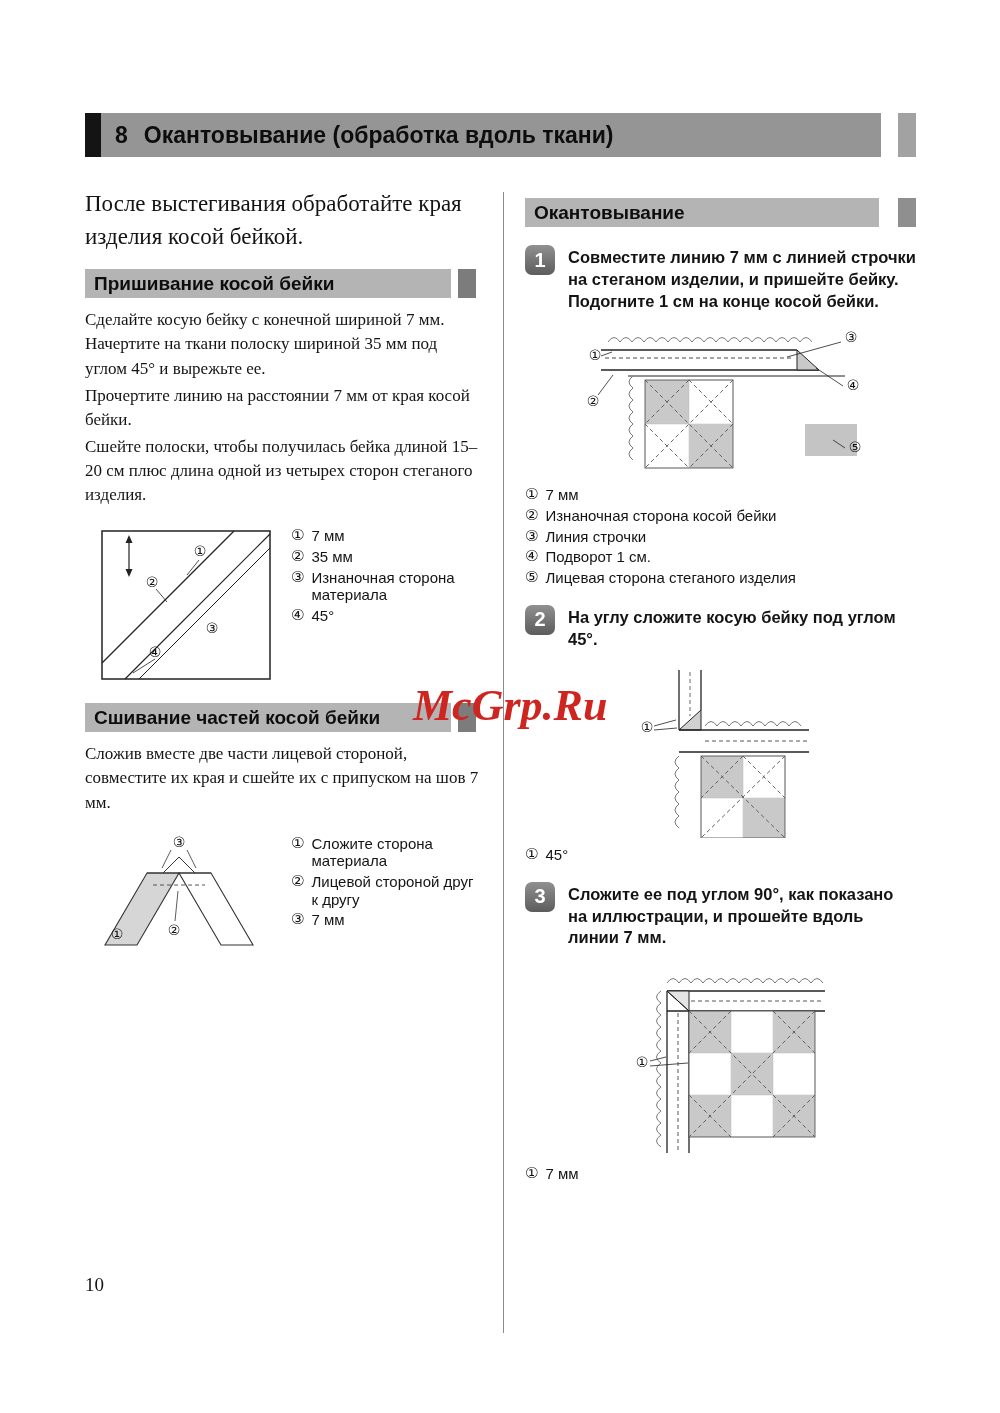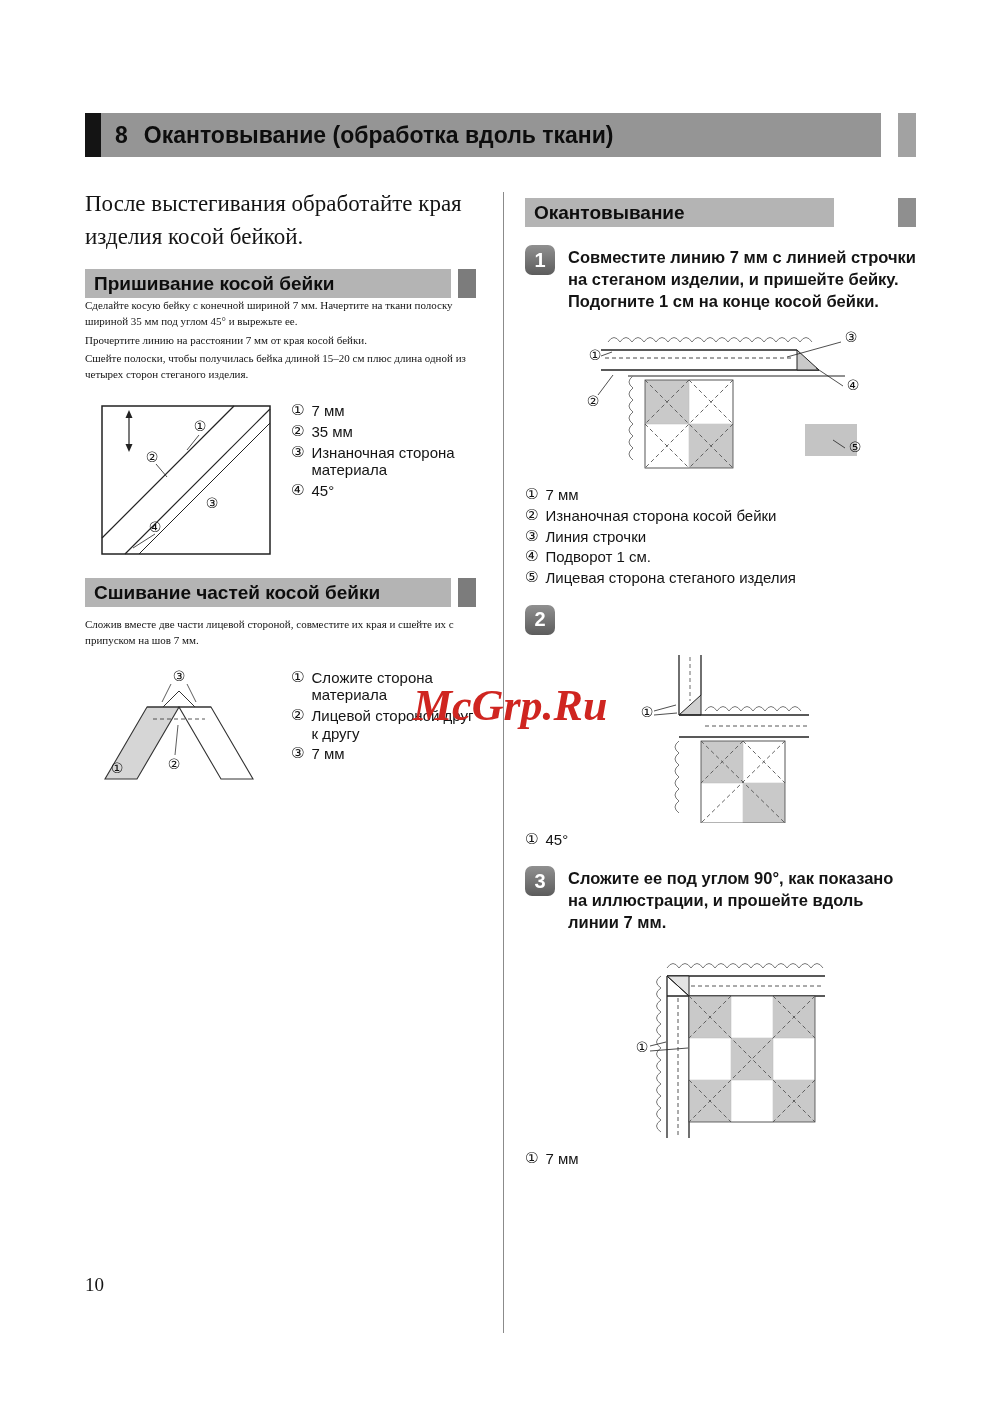--- a/index.html
+++ b/index.html
@@ -21,32 +21,32 @@
   .margin-tab { position:absolute; left:898px; width:18px; }
   .mt1 { top:113px; height:44px; background:#a2a2a2; }
   .mt2 { top:198px; height:29px; background:#8f8f8f; }
 
   .divider { position:absolute; left:503px; top:192px; width:1px; height:1141px; background:#8b8b8b; }
 
   .col-left  { position:absolute; left:85px;  top:188px; width:398px; }
   .col-right { position:absolute; left:525px; top:198px; width:392px; }
 
   .body-text { font-size:23px; line-height:1.42; }
-  .para { font-size:11px; line-height:1.42; margin-bottom:3px; }
+  .para { font-size:17px; line-height:1.42; margin-bottom:3px; }
 
   .section-bar {
     position:relative; height:29px; background:#b4b4b4; width:366px;
     display:flex; align-items:center; padding-left:9px;
     font-family:"Liberation Sans","DejaVu Sans",sans-serif;
     font-weight:bold; font-size:19px; color:#0d0d0d;
   }
   .section-bar .section-sq { position:absolute; left:373px; top:0; width:18px; height:29px; background:#7c7c7c; }
-  .sb1 { margin-top:16px; }
+  .sb1 { margin-top:16px; margin-bottom:10px; }
   .sb2 { margin-top:18px; margin-bottom:10px; }
-  .section-bar.right-col { width:309px; }
+  .section-bar.right-col { width:354px; }
 
   .fig-row { display:flex; margin:18px 0 12px; padding-left:14px; }
   .legend { font-family:"Liberation Sans","DejaVu Sans",sans-serif; font-size:15px; color:#141414; }
   .legend-row { display:flex; gap:7px; margin-bottom:3px; line-height:1.18; }
   .lnum { flex:none; font-family:"DejaVu Sans",sans-serif; font-size:15px; }
   .fig-row .legend { margin-left:14px; margin-top:2px; max-width:185px; }
 
   .step { display:flex; gap:13px; margin-top:18px; }
   .step-badge {
     width:30px; height:30px; flex:none; border-radius:7px;
@@ -240,20 +240,21 @@
       <div class="legend-row">
         <span class="lnum">⑤</span>
         <span>Лицевая сторона стеганого изделия</span>
       </div>
     </div>
 
     <div class="step">
       <div class="step-badge">
         <span>2</span>
       </div>
+      <div class="step-text">На углу сложите косую бейку под углом 45°.</div>
     </div>
 
     <div class="step-fig" style="margin-left:92px;">
       <svg width="200" height="172" viewBox="0 0 200 172">
         <line x1="62" y1="4" x2="62" y2="64" stroke="#222" stroke-width="1.3"></line>
         <line x1="84" y1="4" x2="84" y2="44" stroke="#222" stroke-width="1.3"></line>
         <line x1="73" y1="6" x2="73" y2="50" stroke="#444" stroke-width="0.8" stroke-dasharray="4 3"></line>
         <polygon points="62,64 84,44 84,64" fill="#d0d0d0" stroke="#222" stroke-width="1"></polygon>
         <path d="M88,60 q6,-9 12,0 q6,-9 12,0 q6,-9 12,0 q6,-9 12,0 q6,-9 12,0 q6,-9 12,0 q6,-9 12,0 q6,-9 12,0" fill="none" stroke="#7a7a7a" stroke-width="1"></path>
         <line x1="62" y1="64" x2="192" y2="64" stroke="#222" stroke-width="1.3"></line>

